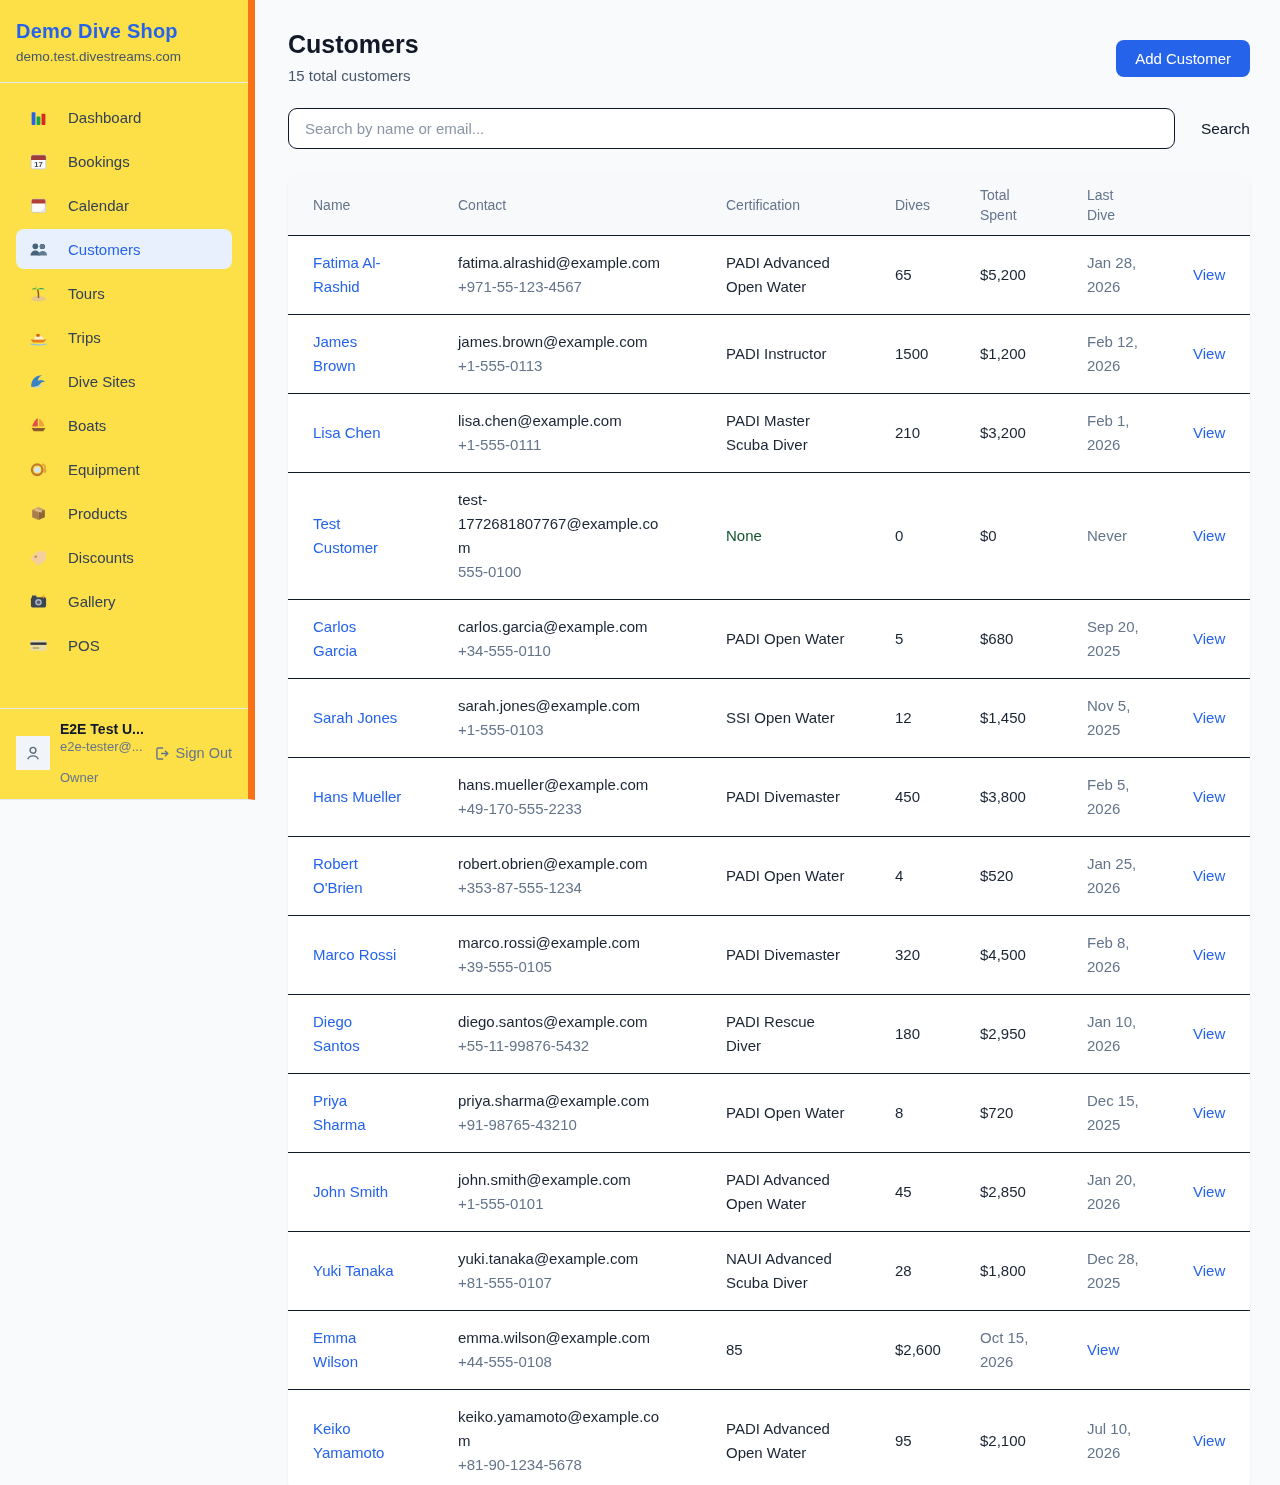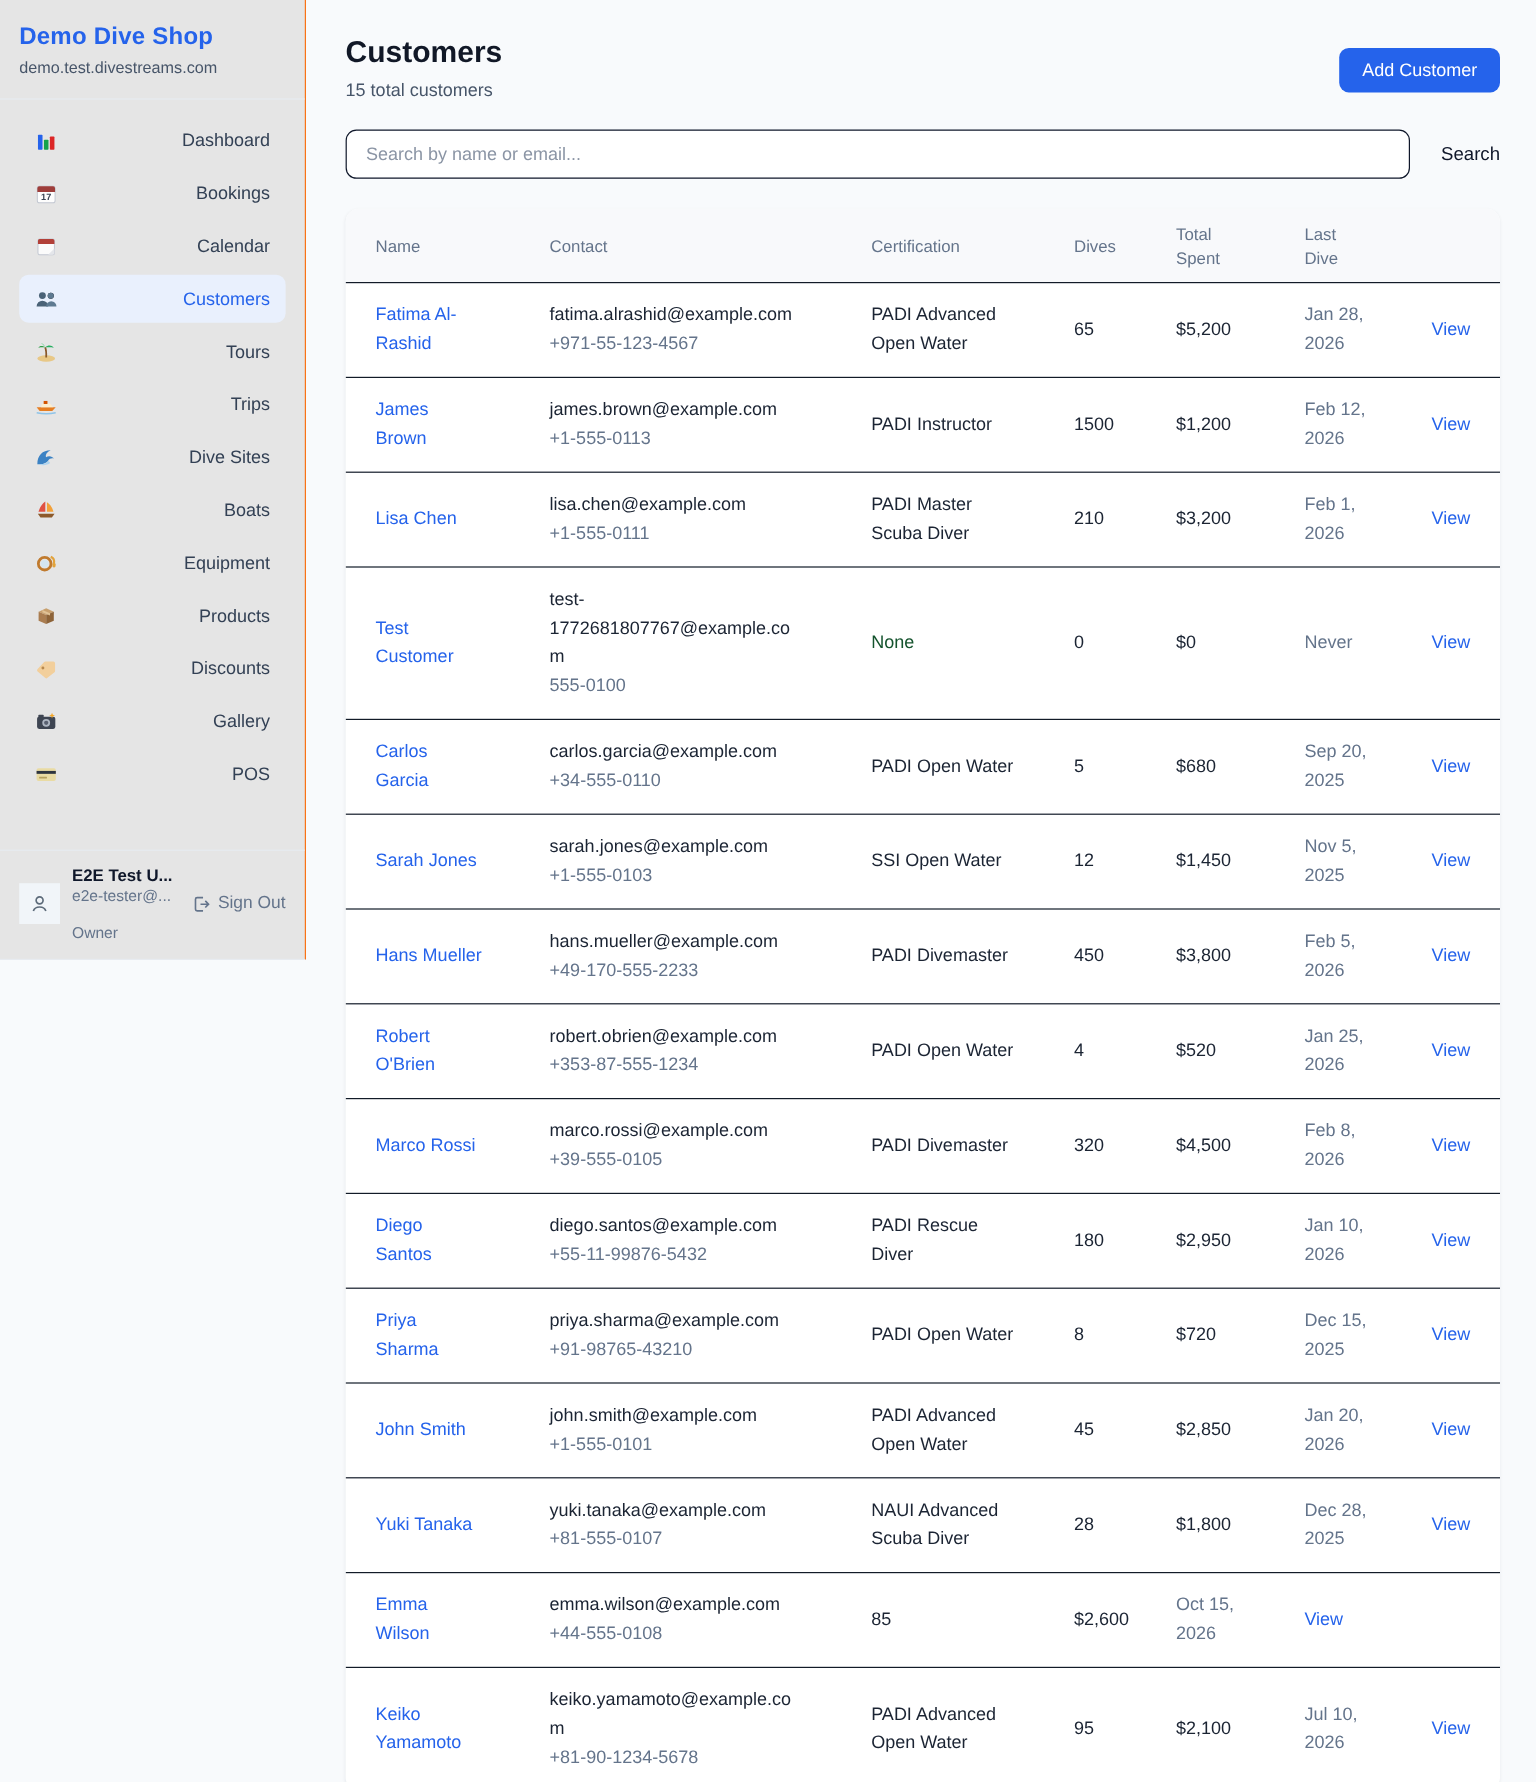--- a/index.html
+++ b/index.html
@@ -7,33 +7,33 @@
   body {
     font-family:"Liberation Sans", sans-serif;
     background:#f8fafc;
     color:#0f172a;
     position:relative;
     overflow:hidden;
   }
   
   .sidebar {
     position:absolute; left:0; top:0; width:255px; height:800px;
-    background:#e5e5e5;
-    border-right:1px solid #f97316;
+    background:#fde047;
+    border-right:7px solid #f97316;
     border-bottom:1px solid #e7ebf0;
   }
   .sidebar-header { padding:20px 16px 18px 16px; border-bottom:1px solid #e7ebf0; }
   .shop-title { color:#2563eb; font-size:20px; font-weight:700; letter-spacing:.2px; }
   .shop-domain { color:#475569; font-size:13.5px; margin-top:6px; }
   .nav { padding:14px 16px; }
   .nav-item {
     display:flex; align-items:center; gap:20px;
     height:40px; padding:0 13px; margin-bottom:4px;
     border-radius:8px; cursor:pointer;
-    color:#334155; font-size:15px;justify-content:space-between;
+    color:#334155; font-size:15px;
   }
   .nav-item.active { background:#e9f0fd; color:#2563eb; }
   .nav-icon { width:19px; height:19px; flex:0 0 19px; display:inline-flex; }
   .nav-icon svg { width:100%; height:100%; }
   .user-section {
     position:absolute; left:0; bottom:0; width:100%;
     border-top:1px solid #e7ebf0;
     padding:12px 16px 14px 16px;
     display:flex; align-items:center; gap:10px;
   }

